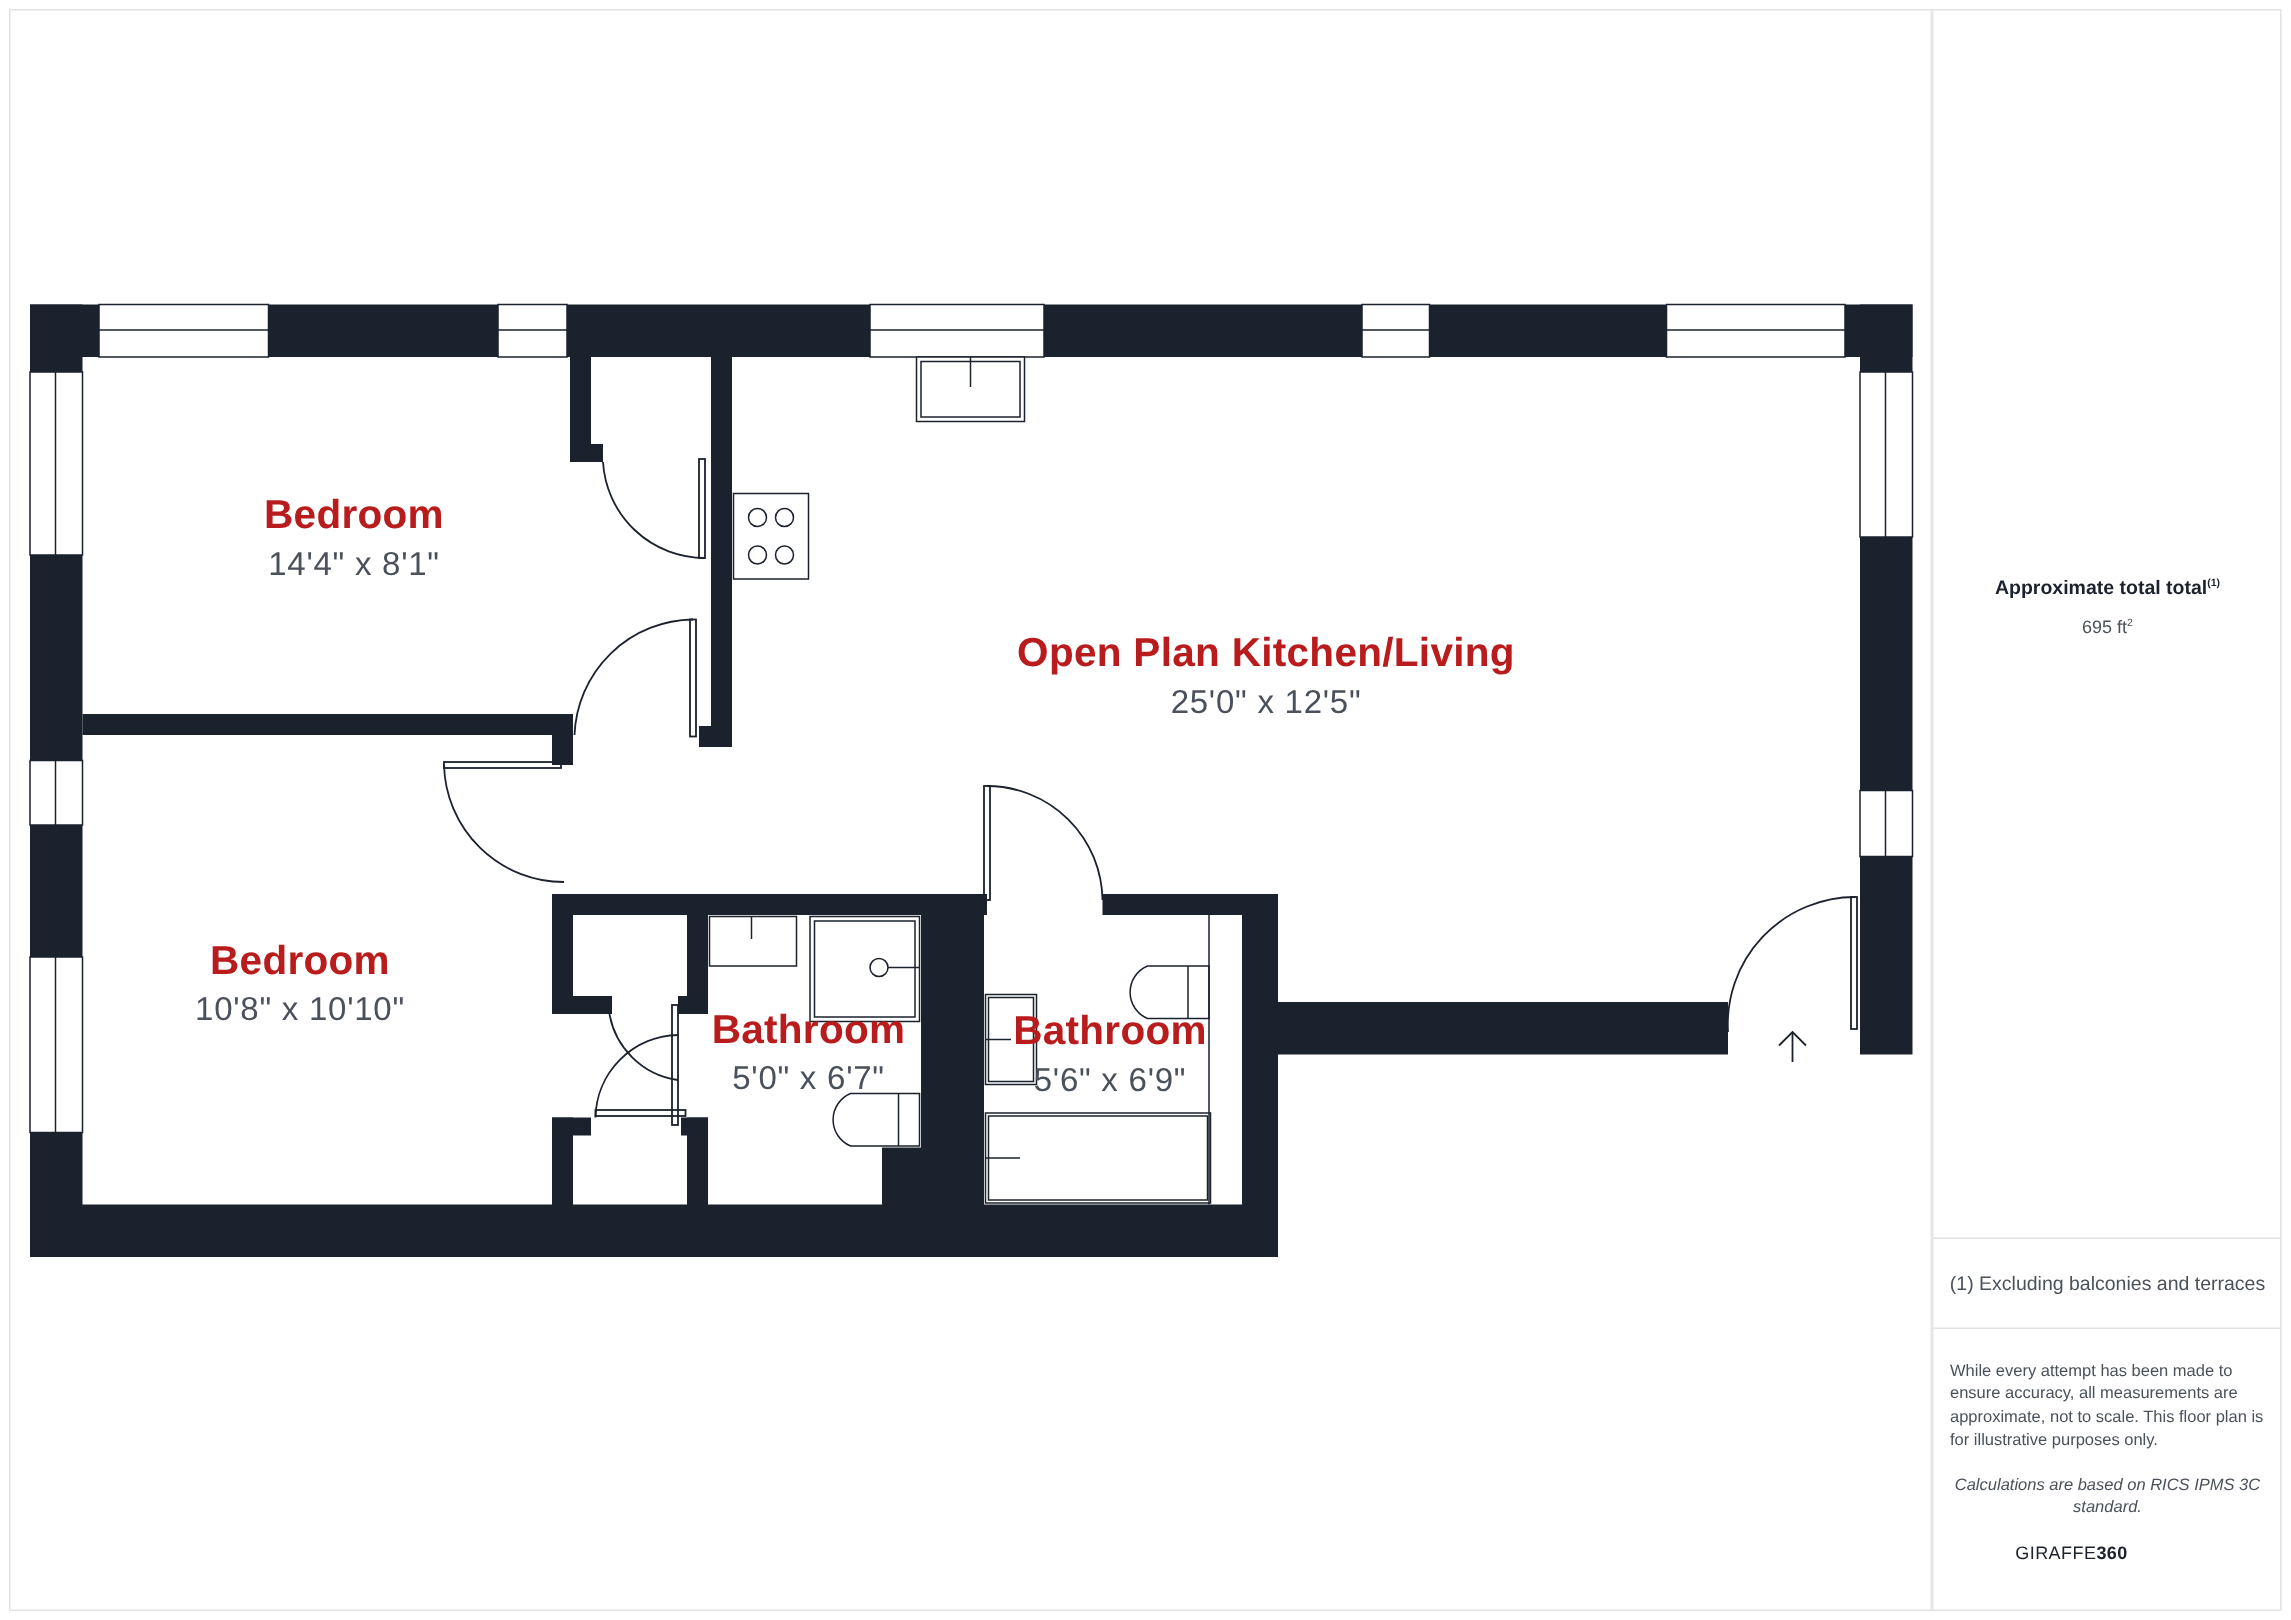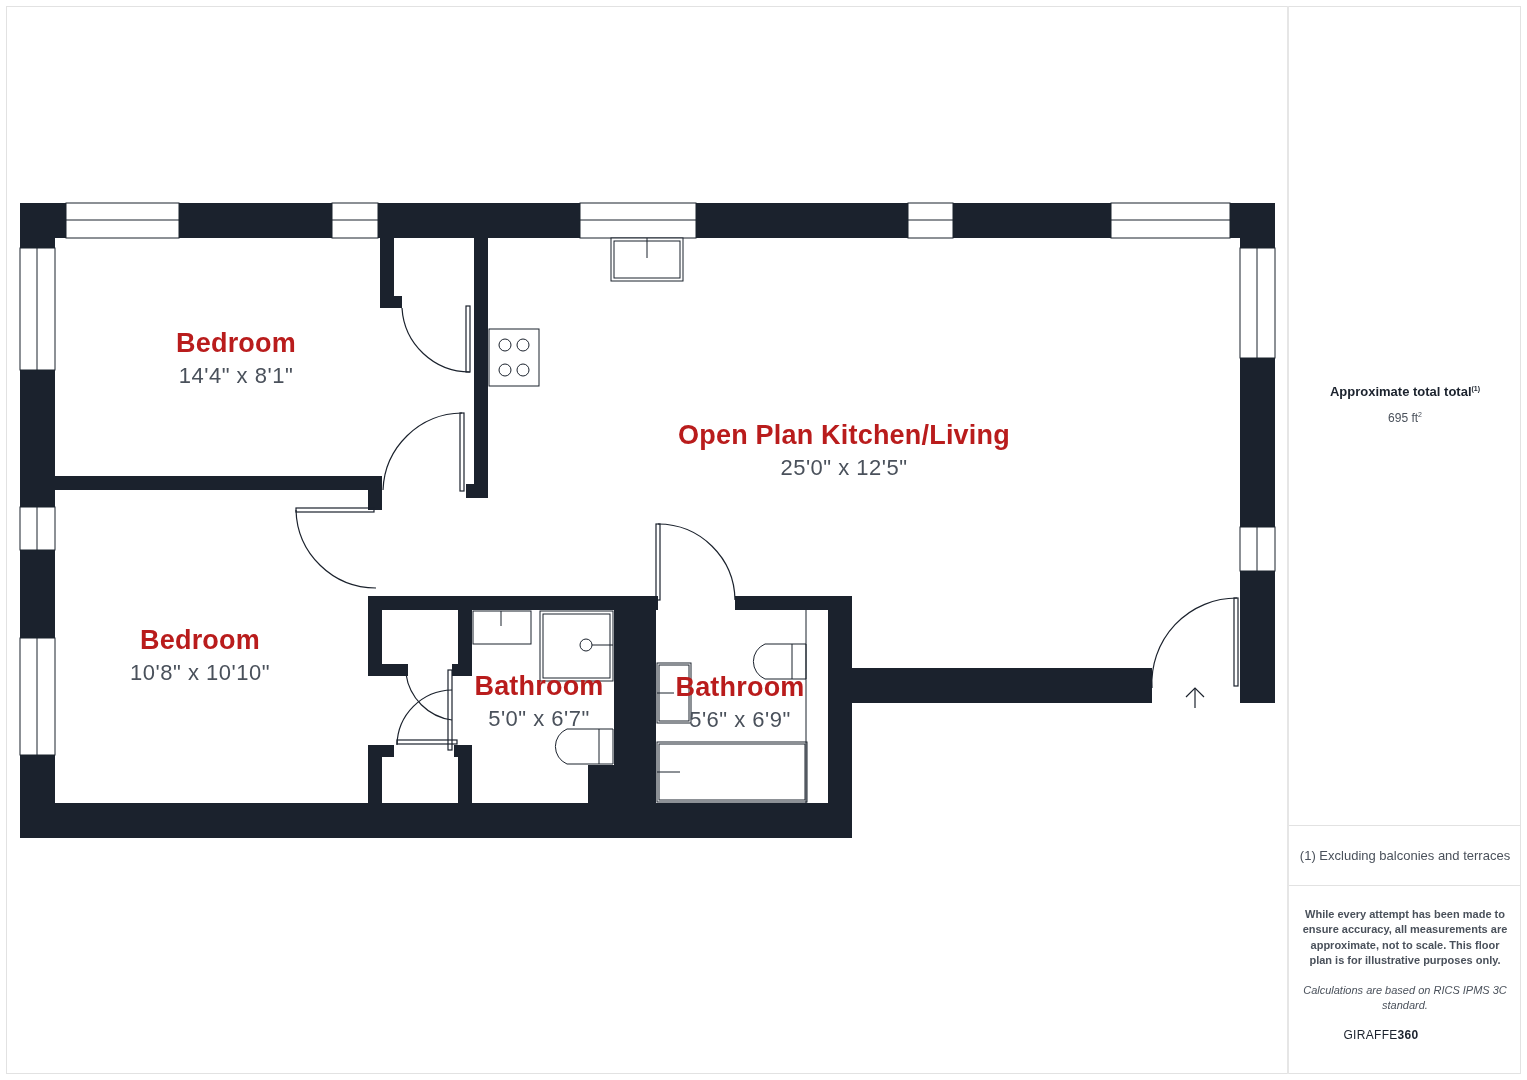--- a/index.html
+++ b/index.html
@@ -9,21 +9,21 @@
   .side-divider { position: absolute; left: 1289px; width: 232px; height: 1px; background: #e2e2e2; }
   .plan { position: absolute; left: 0; top: 0; }
   .room-label { position: absolute; text-align: center; transform: translateX(-50%); white-space: nowrap; }
   .room-name { font-weight: bold; font-size: 27px; color: #b91c1c; letter-spacing: 0.2px; }
   .room-dim { font-size: 22px; color: #4a515b; margin-top: 4px; letter-spacing: 0.5px; }
   .area-title { position: absolute; left: 1289px; width: 232px; top: 384px; text-align: center; font-weight: bold; font-size: 13px; color: #1b222d; }
   .area-title sup { font-size: 7px; }
   .area-value { position: absolute; left: 1289px; width: 232px; top: 411px; text-align: center; font-size: 12px; color: #4a515b; }
   .area-value sup { font-size: 7px; }
   .footnote { position: absolute; left: 1289px; width: 232px; top: 848px; text-align: center; font-size: 13px; color: #4a515b; }
-  .disclaimer { position: absolute; left: 1300px; width: 210px; top: 907px; text-align: center; font-size: 11px; line-height: 15.3px; color: #4a515b; font-weight: bold; }
+  .disclaimer { position: absolute; left: 1300px; width: 210px; top: 907px; text-align: left; font-size: 11px; line-height: 15.3px; color: #4a515b; }
   .calc { position: absolute; left: 1300px; width: 210px; top: 983px; text-align: center; font-size: 11px; line-height: 15.3px; color: #4a515b; font-style: italic; }
   .brand { position: absolute; left: 1289px; width: 184px; top: 1028px; text-align: center; font-size: 12px; color: #1b222d; letter-spacing: 0.3px; }
   .brand b { font-weight: bold; }
 </style>
 </head>
 <body>
 
 <div class="frame"></div>
 <div class="side"></div>
 <div class="side-divider" style="top:825px"></div>

